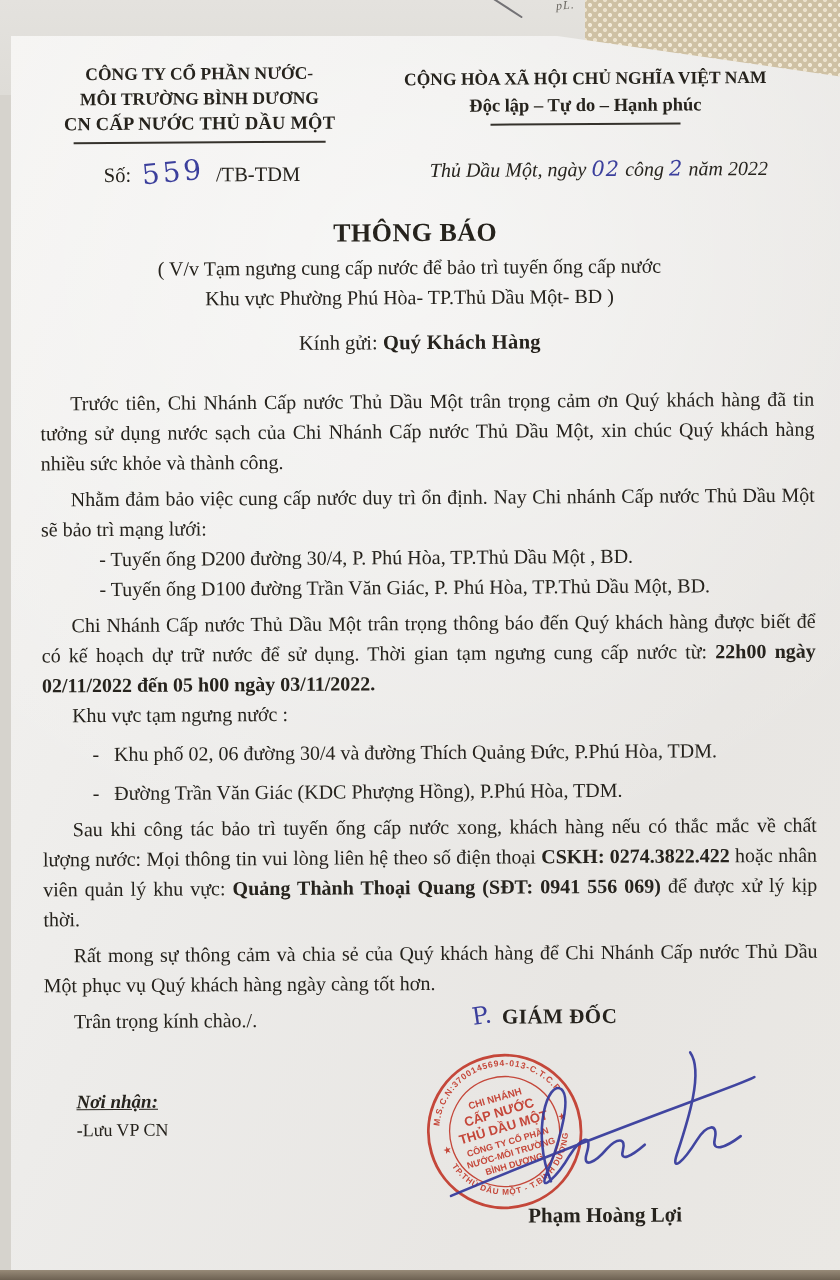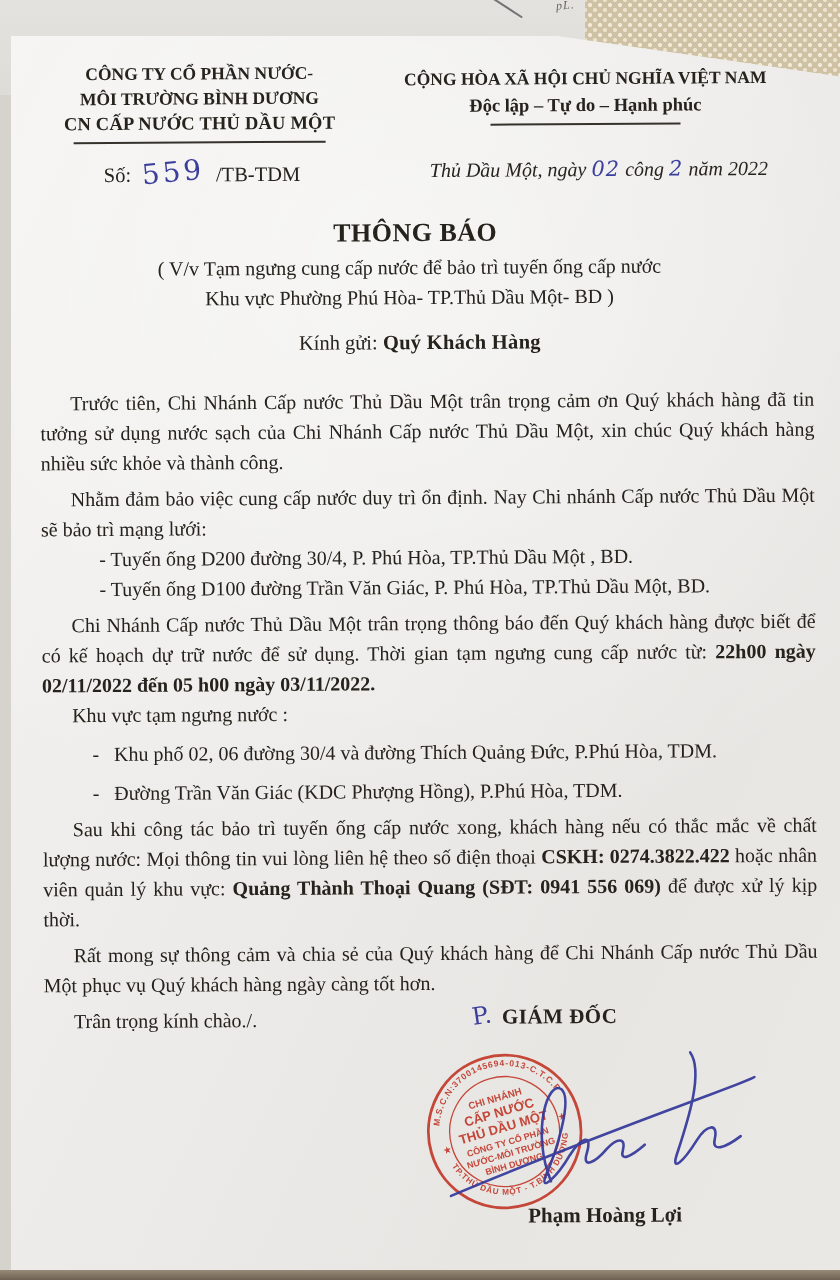--- a/index.html
+++ b/index.html
@@ -153,20 +153,22 @@
       <div class="dash-item">
         <span class="dash">-</span>
         <span>Đường Trần Văn Giác (KDC Phượng Hồng), P.Phú Hòa, TDM.</span>
       </div>
       <p class="gap"><span>Sau khi công tác bảo trì tuyến ống cấp nước xong, khách hàng nếu có thắc mắc về chất lượng nước: Mọi thông tin vui lòng liên hệ theo số điện thoại </span><b>CSKH: 0274.3822.422</b><span> hoặc nhân viên quản lý khu vực: </span><b>Quảng Thành Thoại Quang (SĐT: 0941 556 069)</b><span> để được xử lý kịp thời.</span></p>
       <p class="gap">Rất mong sự thông cảm và chia sẻ của Quý khách hàng để Chi Nhánh Cấp nước Thủ Dầu Một phục vụ Quý khách hàng ngày càng tốt hơn.</p>
       <p class="gap">Trân trọng kính chào./.</p>
     </div>
 
     <div class="noi-nhan">
+      <div class="nn-head">Nơi nhận:</div>
+      <div>-Lưu VP CN</div>
     </div>
 
     <div class="sign-title">
       <span class="sign-p">P.</span><span>GIÁM ĐỐC</span>
     </div>
 
     <div class="stamp-wrap">
       <svg viewBox="0 0 200 200" width="164" height="164">
         <g fill="none" stroke="#c23a2c">
           <circle cx="100" cy="100" r="93" stroke-width="3.5"></circle>

